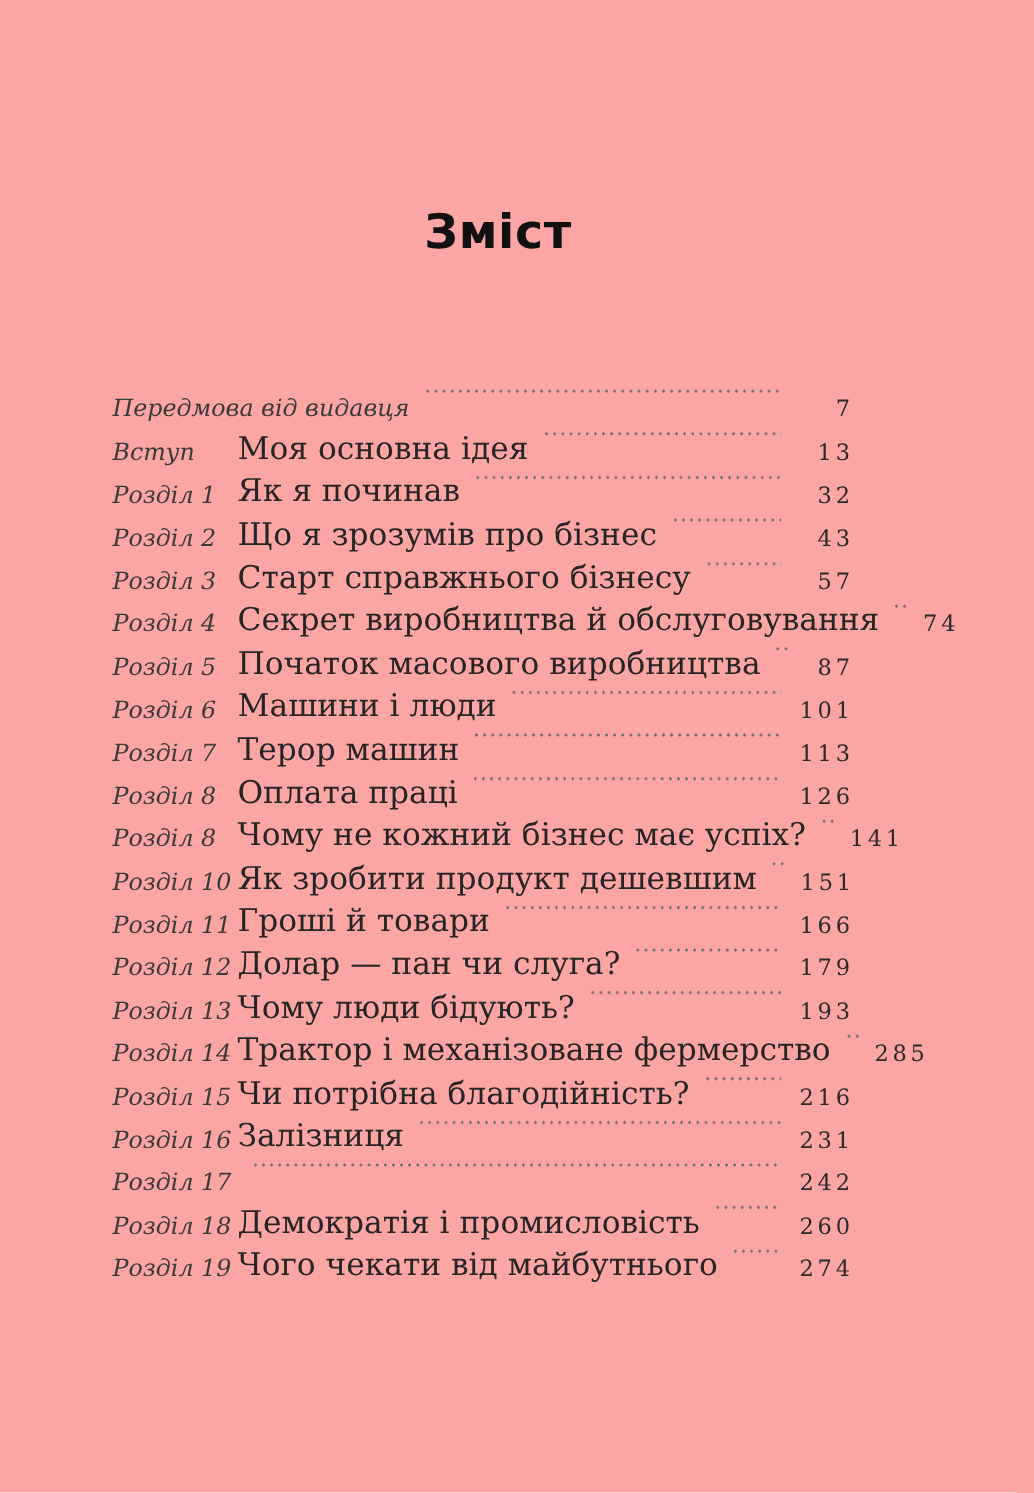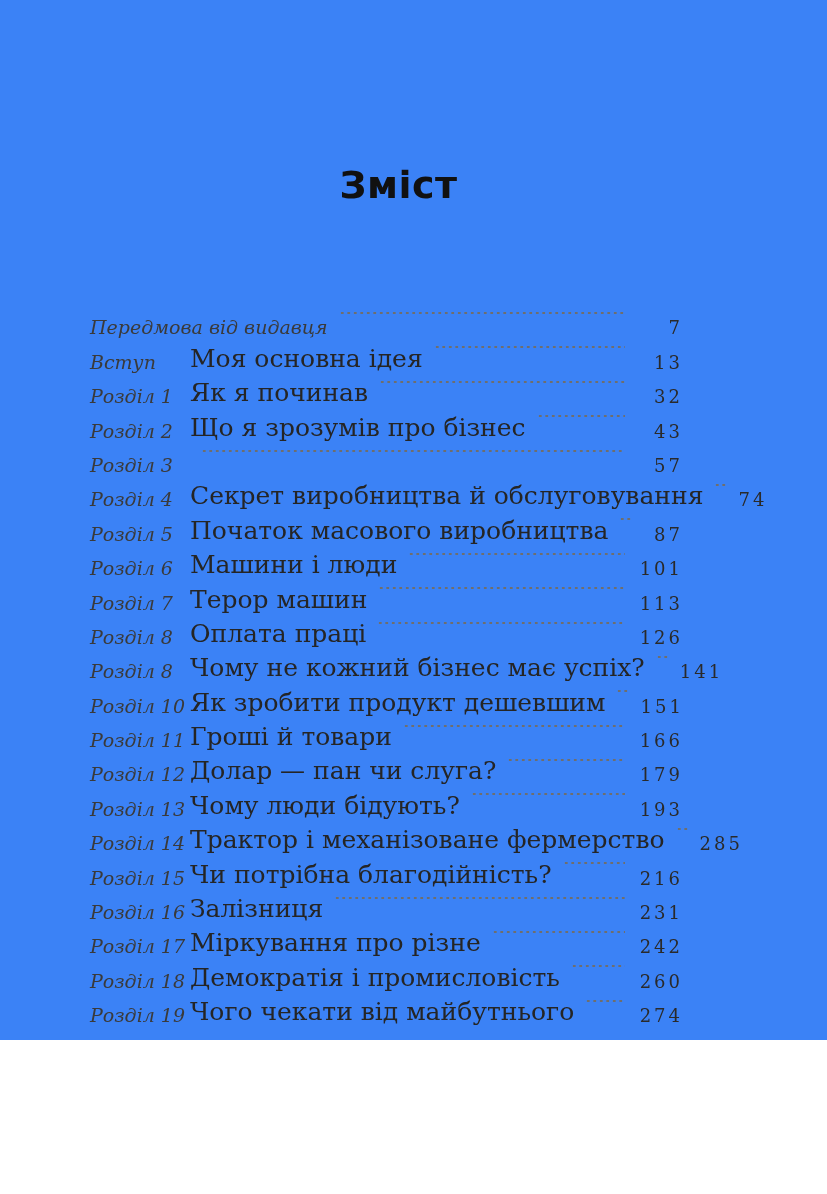--- a/index.html
+++ b/index.html
@@ -1,21 +1,21 @@
 <!DOCTYPE html>
 <html><head>
 <meta charset="utf-8">
 <style>
   * { margin: 0; padding: 0; box-sizing: border-box; }
   html, body { background: #ffffff; }
   .page {
     position: relative;
     width: 827px;
-    height: 1040px;
-    background: #3b82f6;
+    height: 1194px;
+    background: #fca5a5;
     overflow: hidden;
     font-family: "DejaVu Serif", serif;
     color: #222222;
   }
   .page-title {
     position: absolute;
     top: 163px;
     left: 90px;
     width: 617px;
     text-align: center;
@@ -100,20 +100,21 @@
 
   <div class="toc-row">
     <span class="toc-label">Розділ 2</span>
     <span class="toc-title">Що я зрозумів про бізнес</span>
     <span class="dot-leader"></span>
     <span class="toc-page">43</span>
   </div>
 
   <div class="toc-row">
     <span class="toc-label">Розділ 3</span>
+    <span class="toc-title">Старт справжнього бізнесу</span>
     <span class="dot-leader"></span>
     <span class="toc-page">57</span>
   </div>
 
   <div class="toc-row">
     <span class="toc-label">Розділ 4</span>
     <span class="toc-title">Секрет виробництва й обслуговування</span>
     <span class="dot-leader"></span>
     <span class="toc-page">74</span>
   </div>
@@ -197,21 +198,20 @@
 
   <div class="toc-row">
     <span class="toc-label">Розділ 16</span>
     <span class="toc-title">Залізниця</span>
     <span class="dot-leader"></span>
     <span class="toc-page">231</span>
   </div>
 
   <div class="toc-row">
     <span class="toc-label">Розділ 17</span>
-    <span class="toc-title">Міркування про різне</span>
     <span class="dot-leader"></span>
     <span class="toc-page">242</span>
   </div>
 
   <div class="toc-row">
     <span class="toc-label">Розділ 18</span>
     <span class="toc-title">Демократія і промисловість</span>
     <span class="dot-leader"></span>
     <span class="toc-page">260</span>
   </div>

